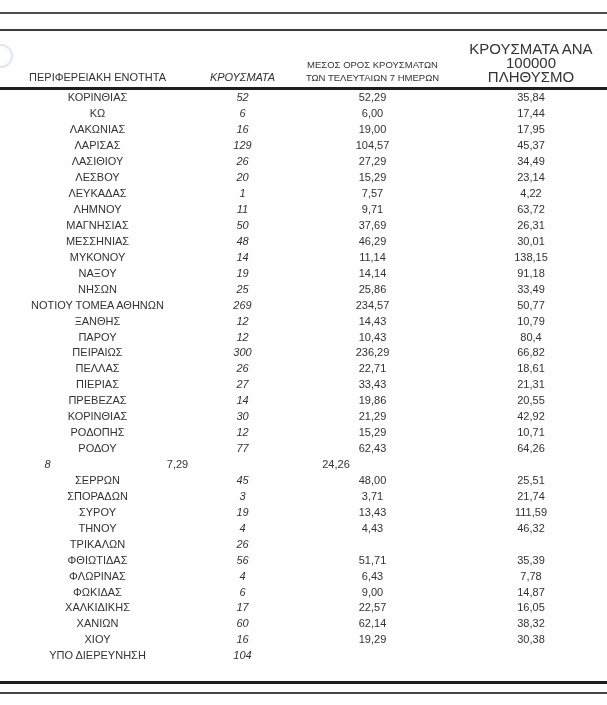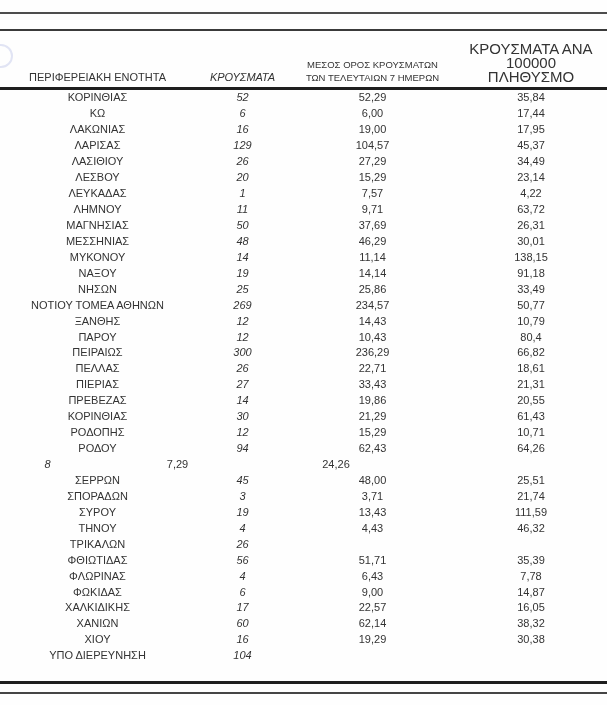--- a/index.html
+++ b/index.html
@@ -194,31 +194,31 @@
       <div class="trow">
         <div class="tcell c0">ΠΡΕΒΕΖΑΣ</div>
         <div class="tcell c1">14</div>
         <div class="tcell c2">19,86</div>
         <div class="tcell c3">20,55</div>
       </div>
       <div class="trow">
         <div class="tcell c0">ΚΟΡΙΝΘΙΑΣ</div>
         <div class="tcell c1">30</div>
         <div class="tcell c2">21,29</div>
-        <div class="tcell c3">61,43</div>
+        <div class="tcell c3">42,92</div>
       </div>
       <div class="trow">
         <div class="tcell c0">ΡΟΔΟΠΗΣ</div>
         <div class="tcell c1">12</div>
         <div class="tcell c2">15,29</div>
         <div class="tcell c3">10,71</div>
       </div>
       <div class="trow">
         <div class="tcell c0">ΡΟΔΟΥ</div>
-        <div class="tcell c1">94</div>
+        <div class="tcell c1">77</div>
         <div class="tcell c2">62,43</div>
         <div class="tcell c3">64,26</div>
       </div>
       <div class="trow">
         <div class="tcell c1">8</div>
         <div class="tcell c2">7,29</div>
         <div class="tcell c3">24,26</div>
       </div>
       <div class="trow">
         <div class="tcell c0">ΣΕΡΡΩΝ</div>

